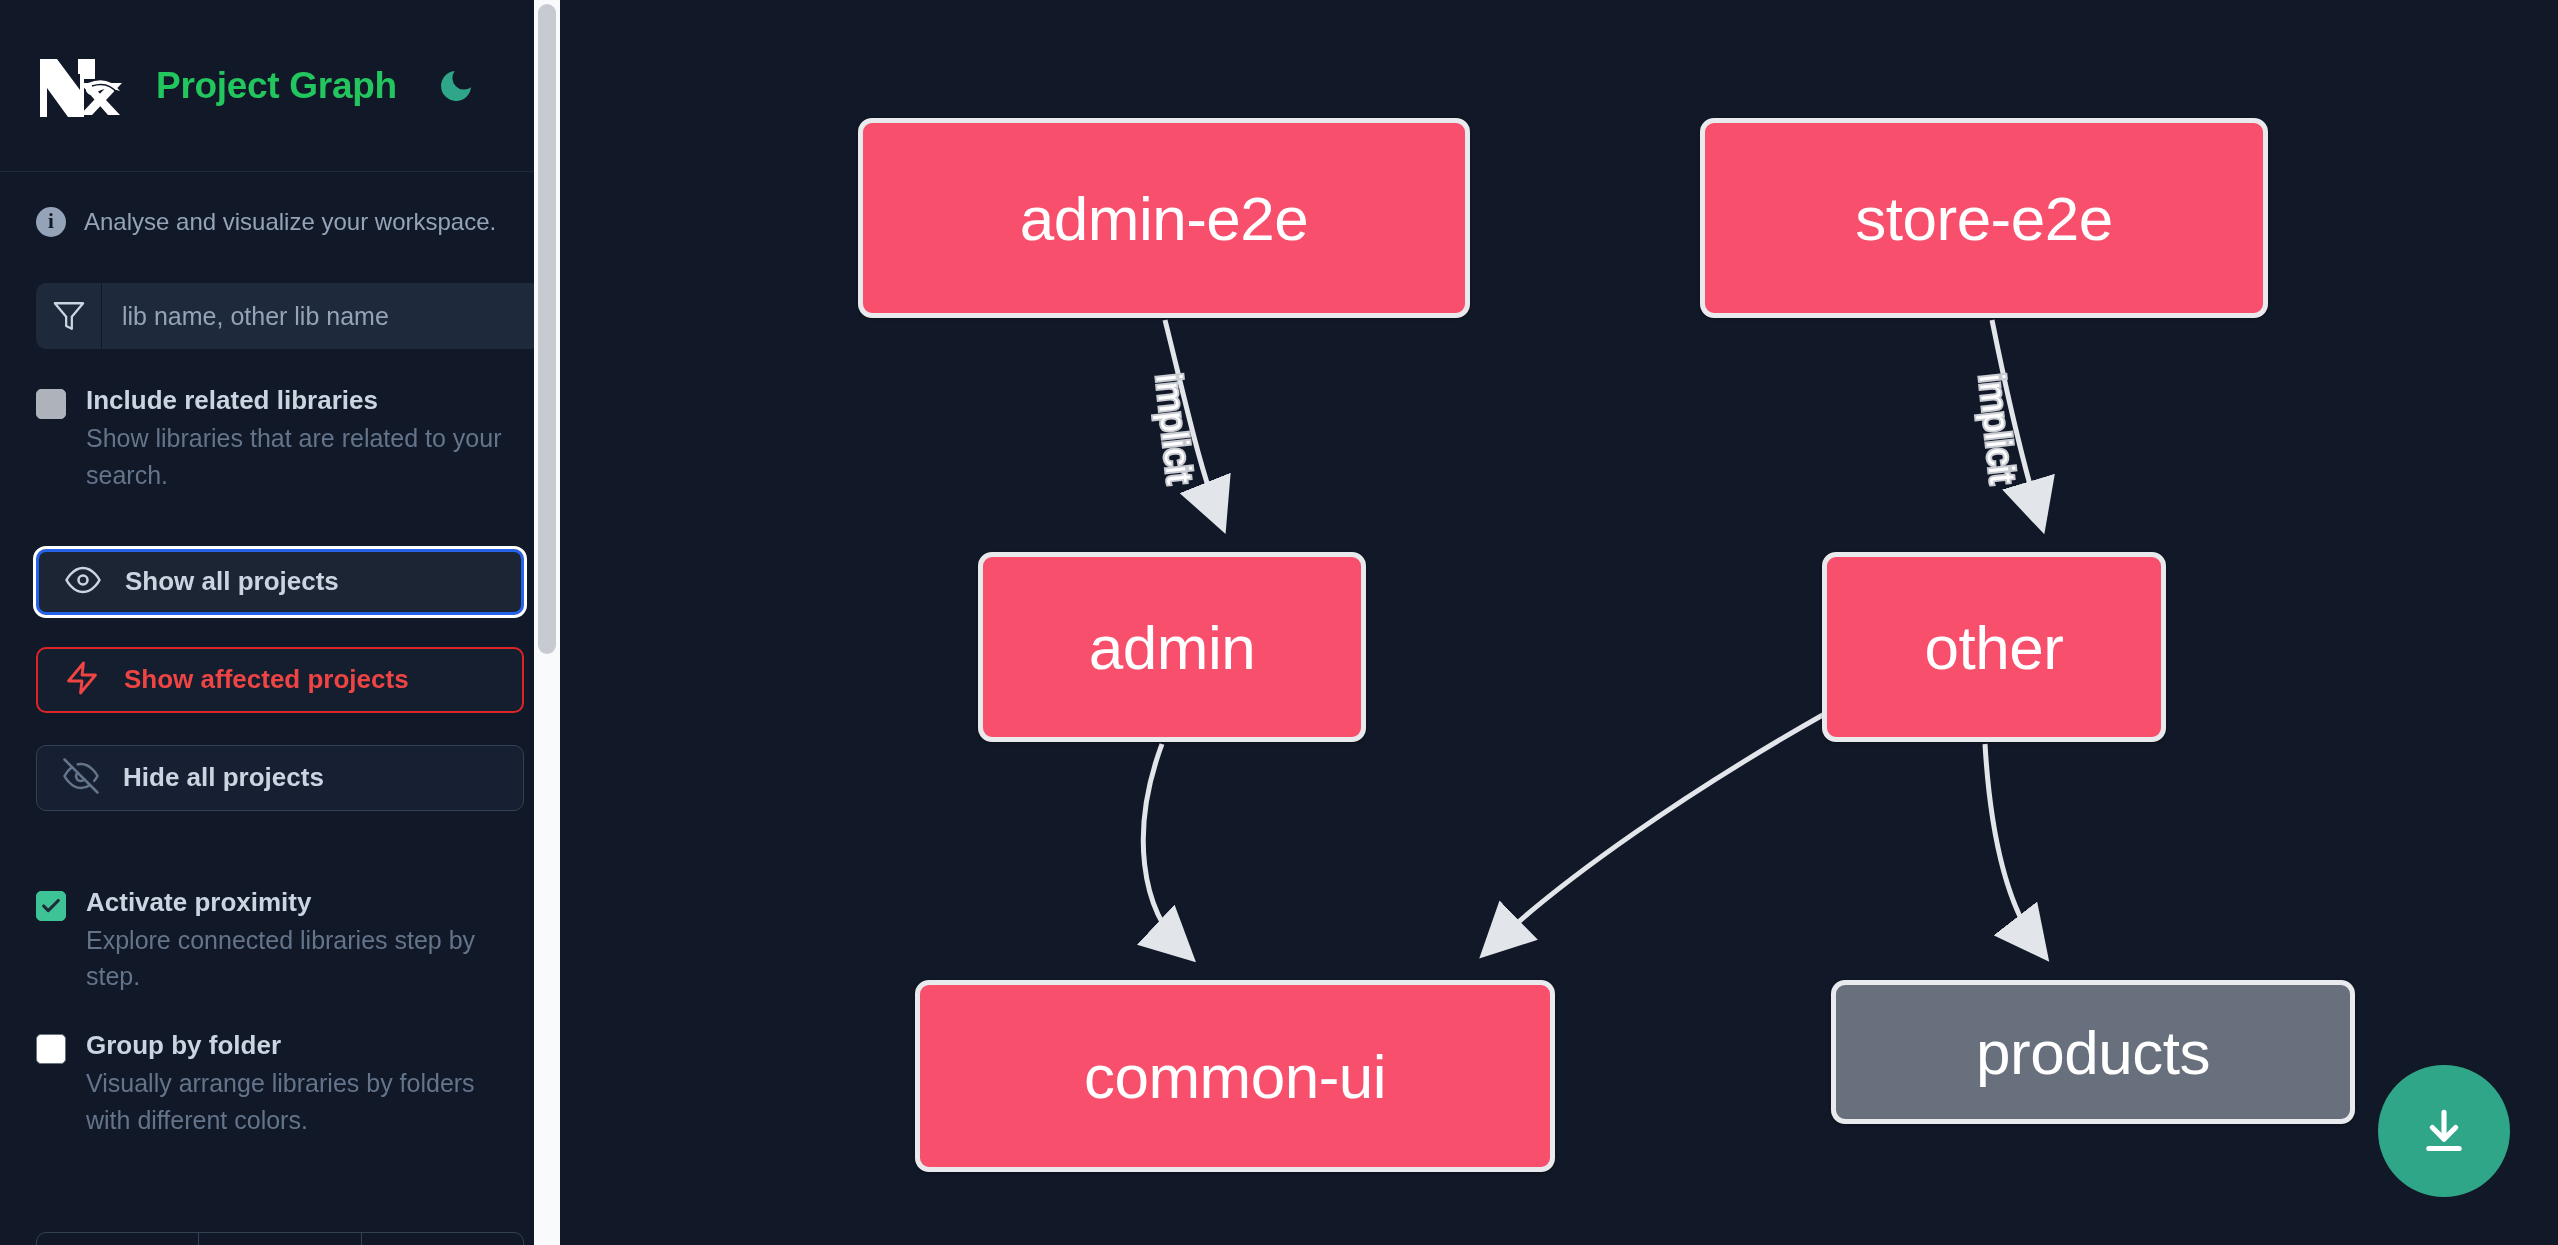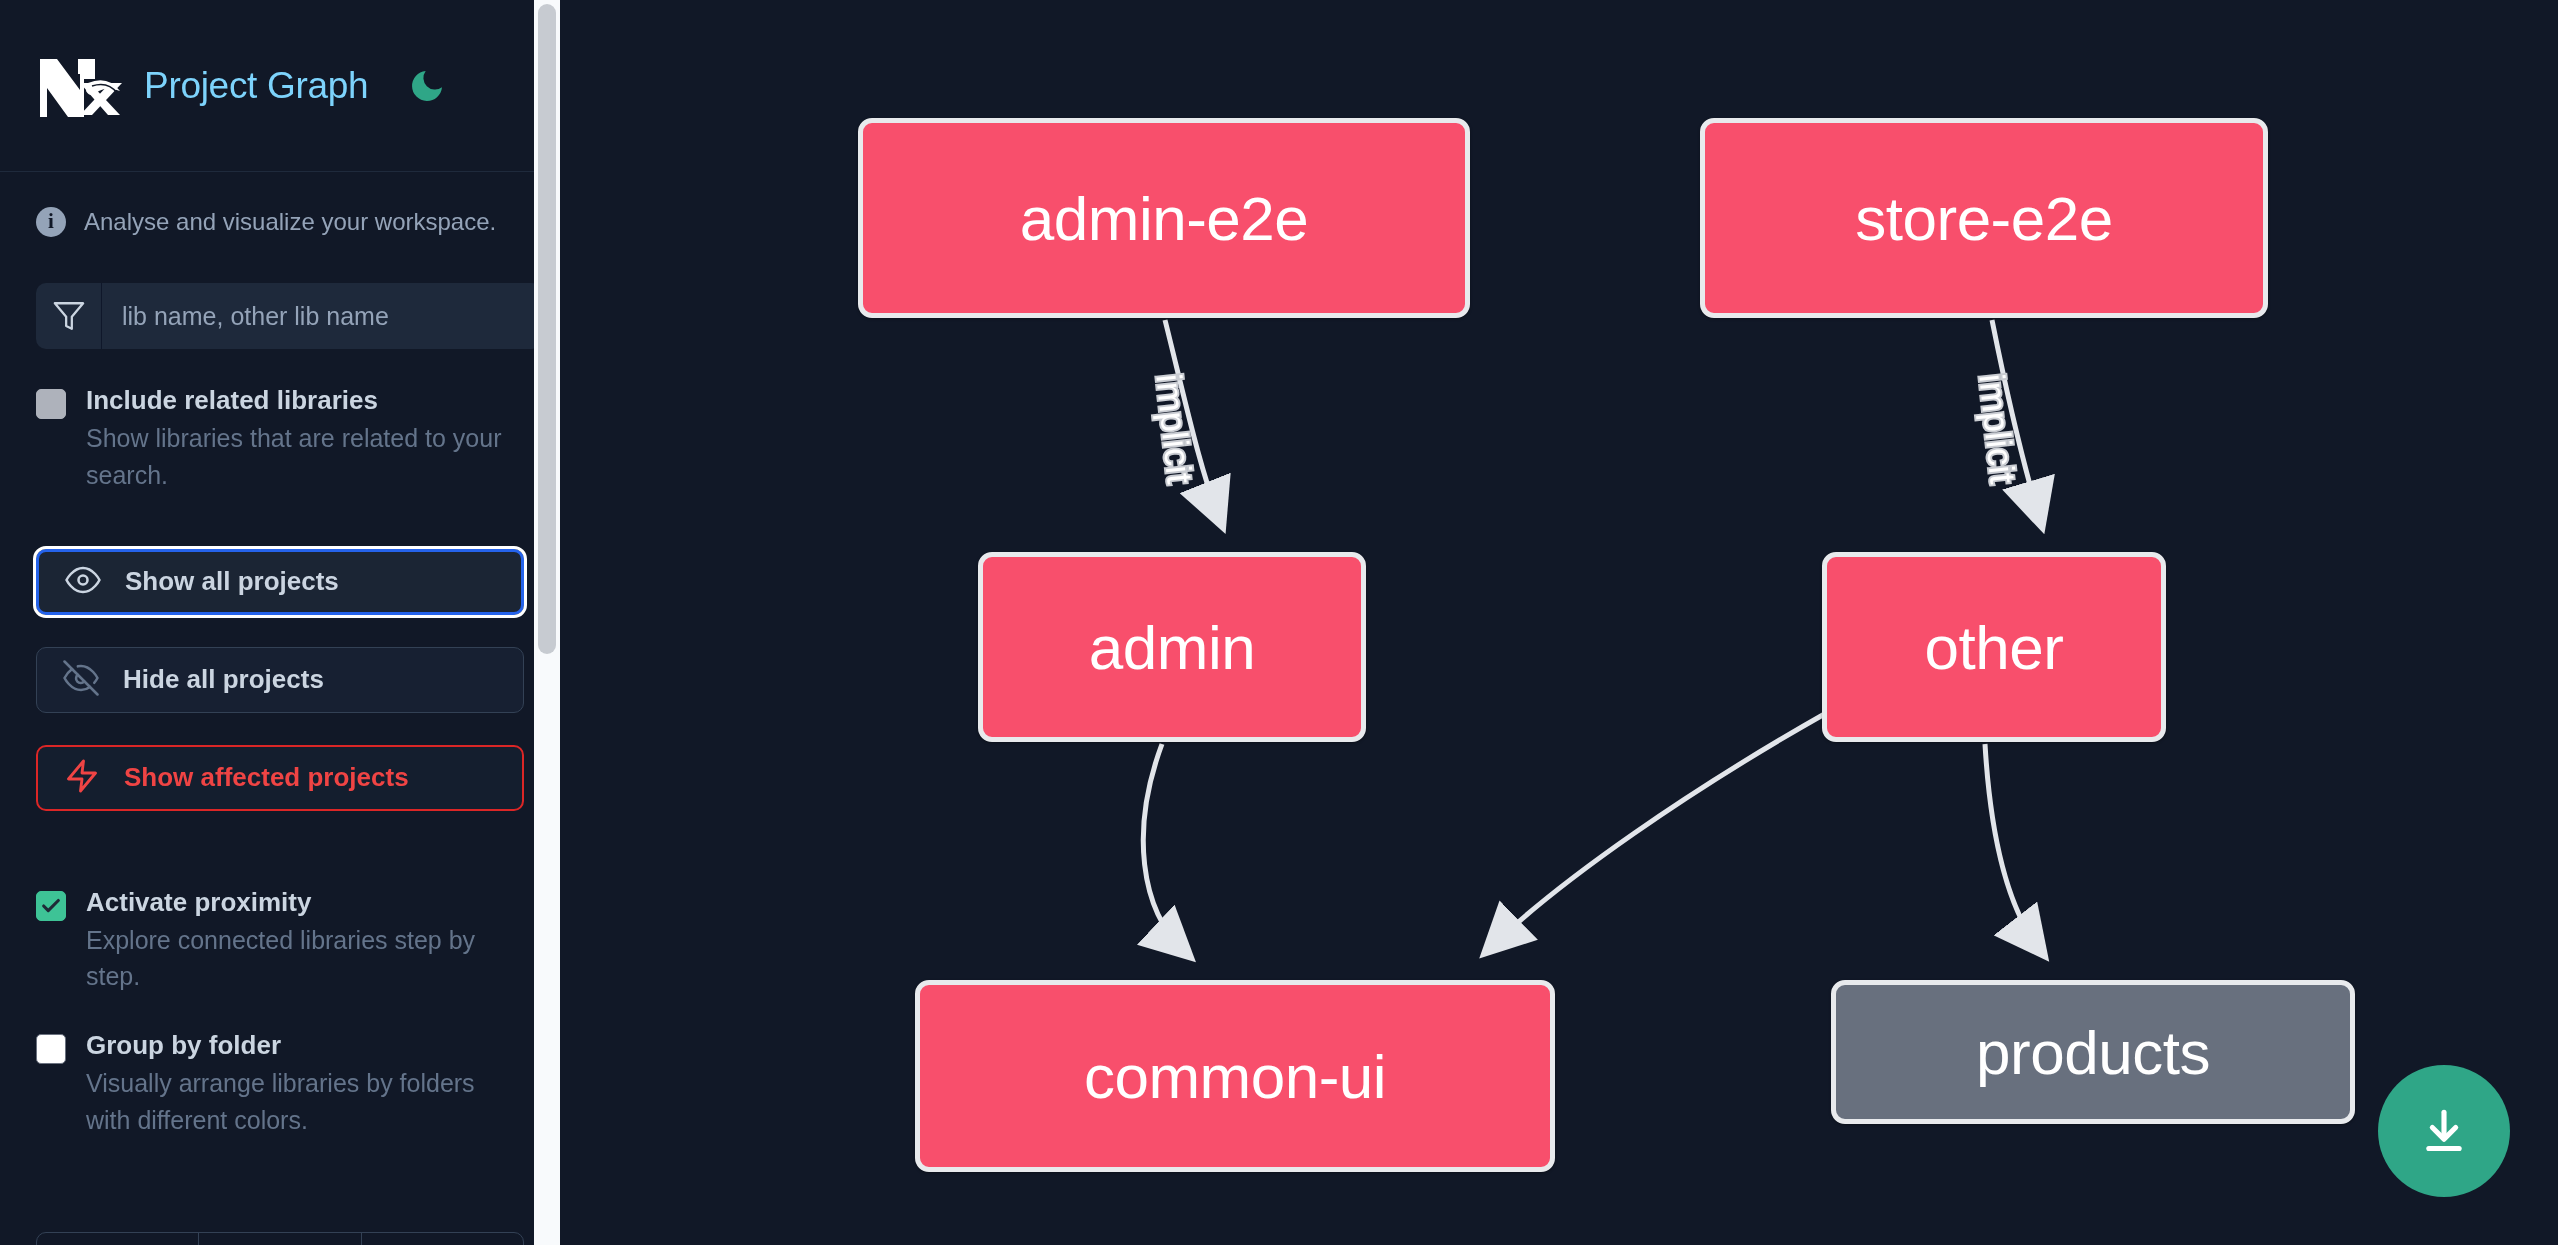--- a/index.html
+++ b/index.html
@@ -21,25 +21,25 @@
   }
   .sidebar-header {
     height: 172px;
     display: flex; align-items: center;
     padding: 0 36px;
     border-bottom: 1px solid #1f2a3c;
     gap: 0;
   }
   .logo { width: 92px; height: 62px; flex: 0 0 92px; display:flex; align-items:center; }
   .app-title {
-    color: #7dd3fc;
+    color: #22c55e;
     font-size: 37px;
-    font-weight: 400;
+    font-weight: 700;
     letter-spacing: -0.3px;
-    margin-left: 16px;
+    margin-left: 28px;
     white-space: nowrap;
   }
   .moon-btn {
     margin-left: 36px;
     width: 46px; height: 46px;
     display: flex; align-items: center; justify-content: center;
     background: none; border: none; cursor: pointer;
   }
 
   .info-row {
@@ -251,38 +251,38 @@
     <div class="btn btn-show-all">
       <span>
         <svg width="36" height="36" viewBox="0 0 24 24" fill="none" stroke="#cbd5e1" stroke-width="1.7" stroke-linecap="round" stroke-linejoin="round">
           <path d="M1 12s4-8 11-8 11 8 11 8-4 8-11 8-11-8-11-8z"></path>
           <circle cx="12" cy="12" r="3"></circle>
         </svg>
       </span>
       <span class="btn-label label-light">Show all projects</span>
     </div>
 
+    <div class="btn btn-affected">
+      <span>
+        <svg width="36" height="36" viewBox="0 0 24 24" fill="none" stroke="#ef4444" stroke-width="1.9" stroke-linecap="round" stroke-linejoin="round">
+          <polygon points="13 2 3 14 12 14 11 22 21 10 12 10 13 2"></polygon>
+        </svg>
+      </span>
+      <span class="btn-label label-red">Show affected projects</span>
+    </div>
+
     <div class="btn btn-hide">
       <span>
         <svg width="36" height="36" viewBox="0 0 24 24" fill="none" stroke="#64748b" stroke-width="1.7" stroke-linecap="round" stroke-linejoin="round">
           <path d="M17.94 17.94A10.07 10.07 0 0 1 12 20c-7 0-11-8-11-8a18.45 18.45 0 0 1 5.06-5.94M9.9 4.24A9.12 9.12 0 0 1 12 4c7 0 11 8 11 8a18.5 18.5 0 0 1-2.16 3.19"></path>
           <path d="M9.9 9.9a3 3 0 1 0 4.2 4.2"></path>
           <line x1="1" y1="1" x2="23" y2="23"></line>
         </svg>
       </span>
       <span class="btn-label label-light">Hide all projects</span>
-    </div>
-
-    <div class="btn btn-affected">
-      <span>
-        <svg width="36" height="36" viewBox="0 0 24 24" fill="none" stroke="#ef4444" stroke-width="1.9" stroke-linecap="round" stroke-linejoin="round">
-          <polygon points="13 2 3 14 12 14 11 22 21 10 12 10 13 2"></polygon>
-        </svg>
-      </span>
-      <span class="btn-label label-red">Show affected projects</span>
     </div>
 
     <div class="divider-space"></div>
 
     <div class="check-row">
       <div class="cbox checked">
         <svg width="22" height="22" viewBox="0 0 24 24" fill="none" stroke="#1f2937" stroke-width="3.4" stroke-linecap="round" stroke-linejoin="round">
             <polyline points="20 6 9 17 4 12"></polyline>
           </svg>
       </div>

